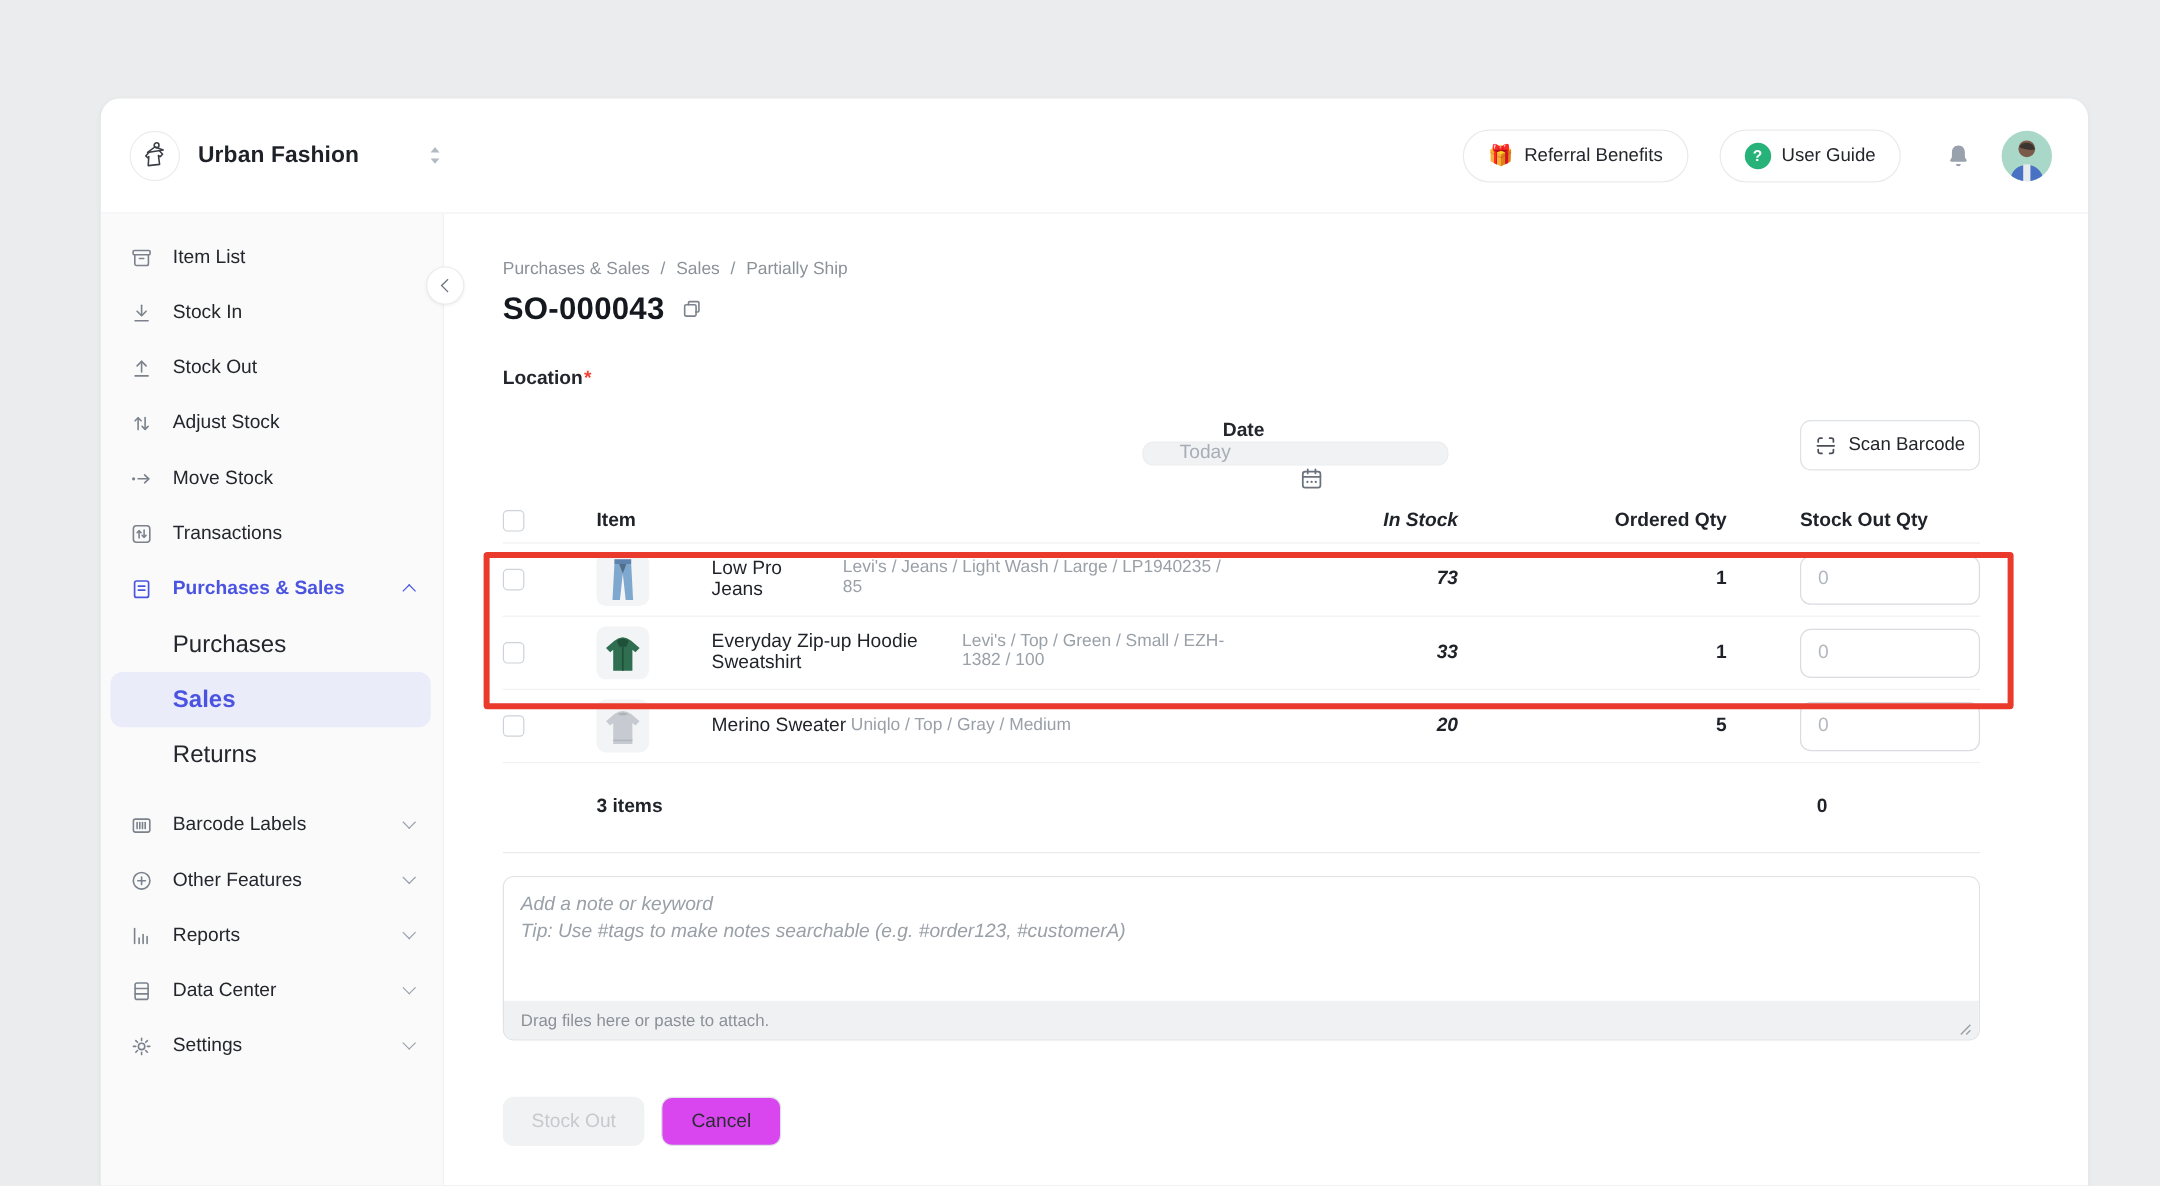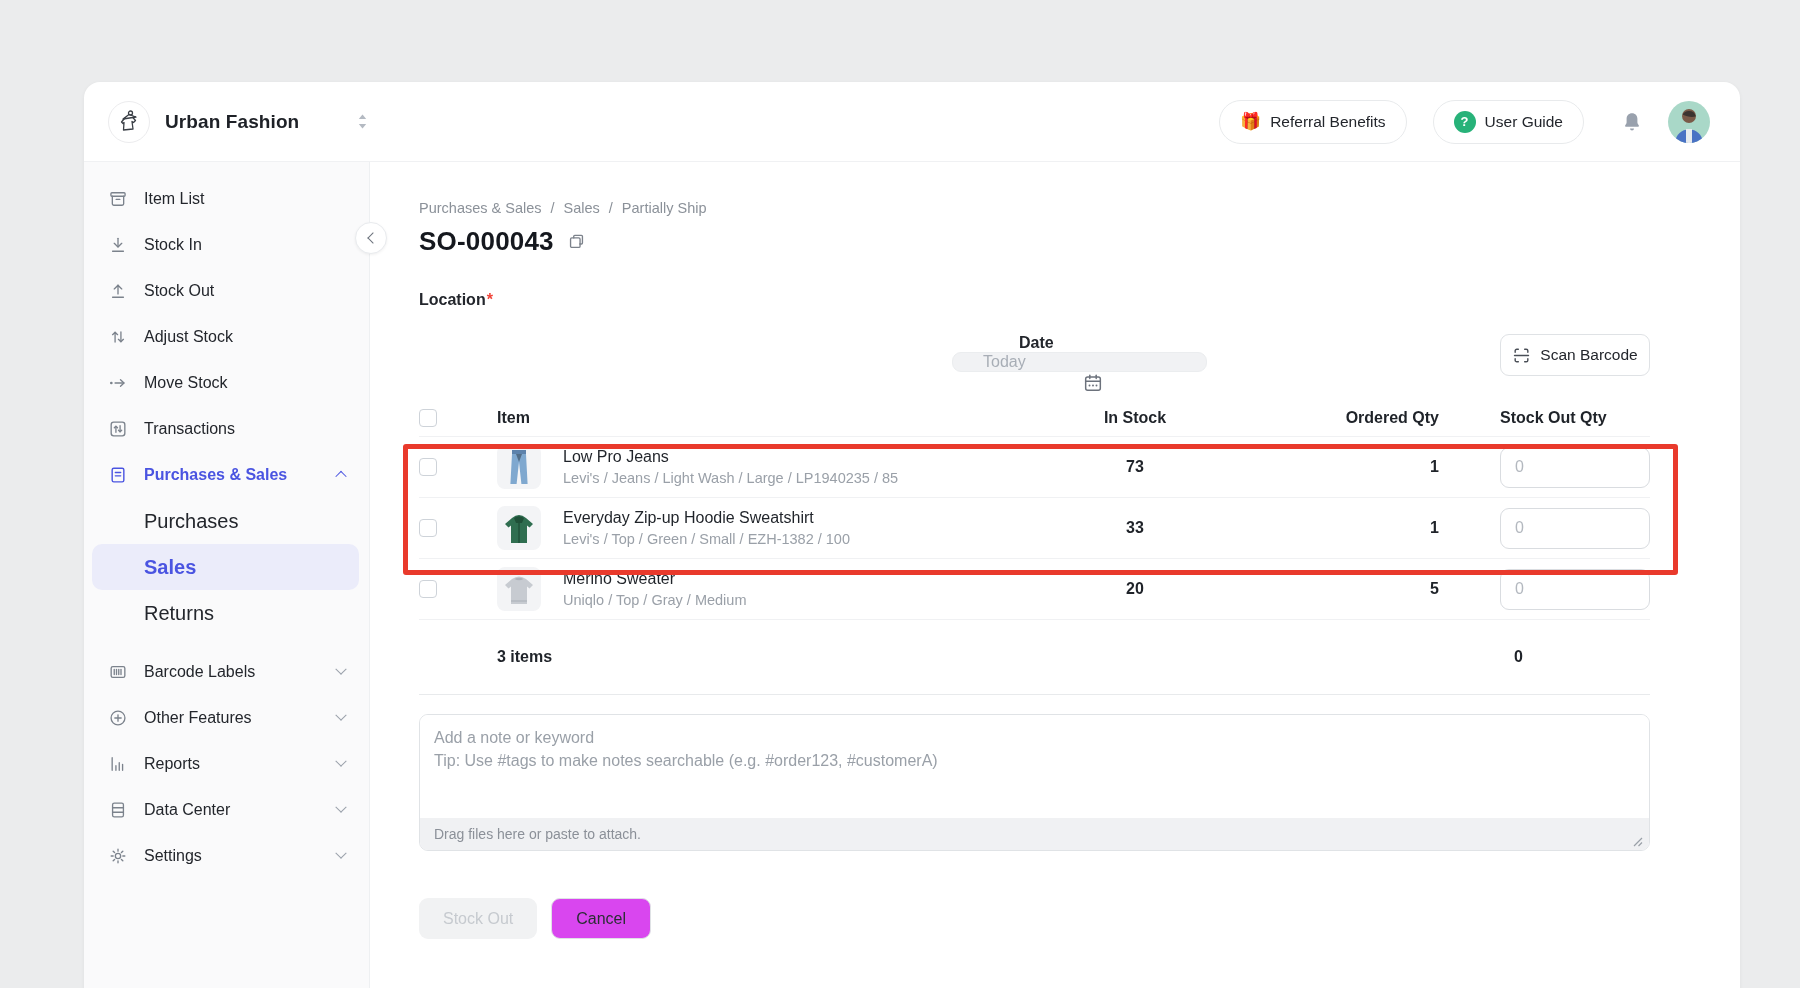--- a/index.html
+++ b/index.html
@@ -2,21 +2,21 @@
 <html><head>
 <meta charset="utf-8">
 <style>
   * { margin:0; padding:0; box-sizing:border-box; }
   html,body { background:#e9eaeb; font-family:"Liberation Sans","DejaVu Sans",sans-serif; }
   .stage { position:relative; width:1800px; height:988px; background:#ebeced; overflow:hidden; }
   .card { position:absolute; left:84px; top:82px; width:1656px; height:924px; background:#fff;
           border-radius:16px; box-shadow:0 1px 4px rgba(0,0,0,.05); overflow:hidden; }
 
   
-  .topbar { height:80px; display:flex; align-items:center; padding:0 30px 0 24px; border-bottom:1px solid #f0f1f3; }
+  .topbar { height:96px; display:flex; align-items:center; padding:0 30px 0 24px; border-bottom:1px solid #f0f1f3; }
   .logo-circle { width:42px; height:42px; border-radius:50%; border:1px solid #ececee; display:flex; align-items:center; justify-content:center; flex:0 0 auto; }
   .brand-name { margin-left:15px; font-size:19px; font-weight:700; color:#1e2127; letter-spacing:.1px; }
   .switcher { margin-left:58px; display:flex; align-items:center; }
   .top-spacer { flex:1; }
   .pill { height:44px; border:1px solid #e8eaec; border-radius:22px; background:#fff; display:flex; align-items:center; gap:9px; padding:0 20px; font-size:15.5px; color:#23262c; cursor:pointer; }
   .pill + .pill { margin-left:26px; }
   .gift { font-size:17px; line-height:1; }
   .qmark { width:22px; height:22px; border-radius:50%; background:#27b279; color:#fff; font-size:13px; font-weight:700; display:flex; align-items:center; justify-content:center; }
   .bell-wrap { margin-left:36px; display:flex; align-items:center; cursor:pointer; }
   .avatar { margin-left:24px; width:42px; height:42px; border-radius:50%; background:#a9d8c8; overflow:hidden; display:flex; align-items:flex-end; justify-content:center; cursor:pointer; }
@@ -59,45 +59,45 @@
               border:1px solid #dfe2e5; border-radius:9px; display:flex; align-items:center; justify-content:center;
               gap:9px; font-size:15.5px; color:#23262c; cursor:pointer; }
 
   
   .table { margin-top:25px; width:1231px; }
   .t-row { display:flex; align-items:center;gap:19px; }
   .t-head { height:37px; border-bottom:1px solid #f0f1f3; font-weight:700; font-size:16px; color:#1f2329; }
   .t-body-row { height:61px; border-bottom:1px solid #f0f1f3; }
   .col-check { width:59px; display:flex; align-items:center; }
   .col-item { flex:1; display:flex; align-items:center; gap:22px; min-width:0; }
-  .col-instock { width:160px; text-align:center; font-size:16px; color:#1f2329; }
+  .col-instock { width:160px; text-align:right; font-size:16px; color:#1f2329;font-style:italic; }
   .col-ordered { width:205px; text-align:right; font-size:16px; color:#1f2329; }
   .col-stockout { width:150px; margin-left:42px; }
   .checkbox { width:18px; height:18px; border:1.5px solid #ced3d9; border-radius:4px; background:#fff; cursor:pointer; }
   .thumb { width:44px; height:44px; border-radius:8px; background:#f3f4f6; display:flex; align-items:center; justify-content:center; overflow:hidden; flex:0 0 auto; }
-  .item-text { display:flex; flex-direction:column; gap:4px; min-width:0; }
+  .item-text { display:flex; flex-direction:row; gap:4px; min-width:0;margin-left:30px; }
   .item-name { font-size:16px; color:#1f2329; }
   .item-specs { font-size:14.5px; color:#9aa0a8; }
   .qty-input { width:150px; height:41px; border:1px solid #d9dce0; border-radius:9px; padding:0 14px;
                font-size:16px; font-family:inherit; color:#1f2329; }
   .qty-input::placeholder { color:#b3b8bf; }
   .t-num { font-weight:700; }
   .summary { height:74px; display:flex; align-items:center; }
   .summary .items-count { font-size:16px; font-weight:700; color:#1f2329; }
   .summary .total { padding-left:14px; font-size:16px; font-weight:700; color:#1f2329; }
   .divider { width:1231px; height:1px; background:#e8eaec; }
 
   
   .annotation-box { position:absolute; left:33px; top:282px; width:1275px; height:131px;
                     border:5px solid #e93a2c; border-radius:3px; pointer-events:none; z-index:5; }
 
   
   .note-box { margin-top:19px; width:1231px; border:1px solid #e0e3e6; border-radius:9px; overflow:hidden; }
   .note-box textarea { display:block; width:100%; height:103px; border:none; outline:none; resize:none;
-                       padding:11px 14px; font-size:16px; font-family:inherit; color:#b91c1c; line-height:1.45; }
+                       padding:11px 14px; font-size:16px; font-family:inherit; color:#b91c1c; line-height:1.45;font-style:italic; }
   .note-box textarea::placeholder { color:#9aa0a8; }
   .note-foot { height:32px; background:#f0f1f3; display:flex; align-items:center; justify-content:space-between;
                padding:0 6px 0 14px; font-size:14px; color:#8b9098; }
   .resize-glyph { align-self:flex-end; margin-bottom:3px; }
 
   
   .actions { margin-top:47px; display:flex; gap:14px; }
   .btn { height:41px; border-radius:9px; font-size:16px; font-family:inherit; display:flex; align-items:center; justify-content:center; padding:0 24px; cursor:pointer; }
   .btn-disabled { background:#f1f2f3; color:#c6cacf; border:none; cursor:default; }
   .btn-cancel { background:#d946ef; color:#2a2e34; border:1px solid #dfe2e5; }

